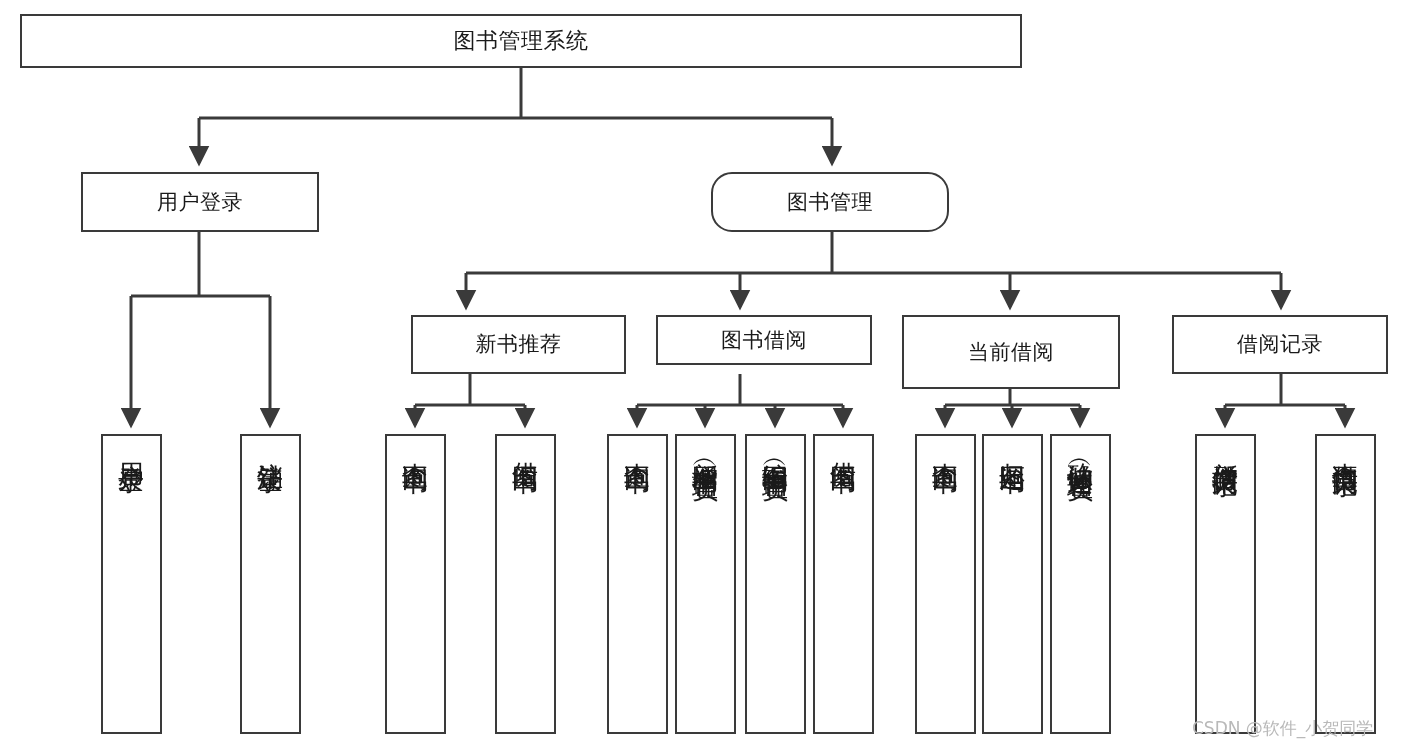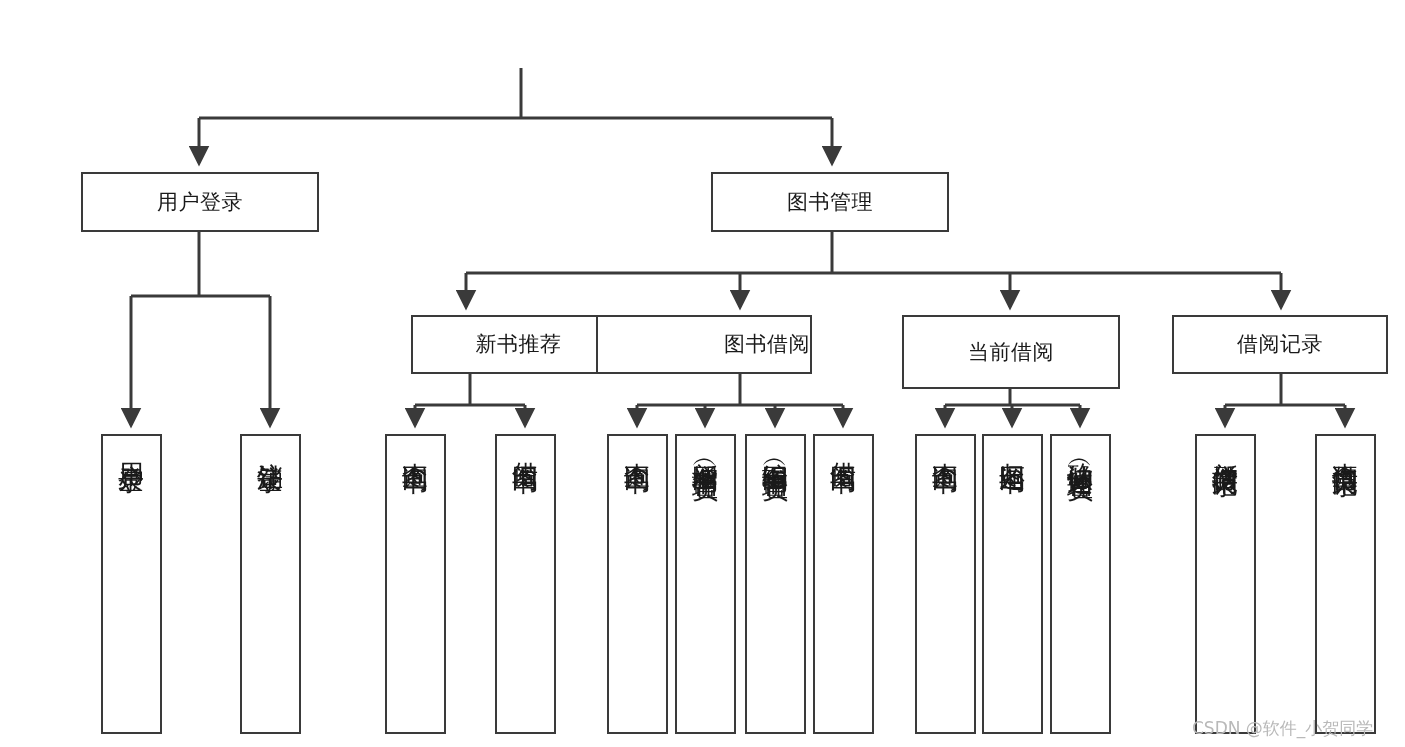--- a/index.html
+++ b/index.html
@@ -121,32 +121,35 @@
       <path d="M 1012 405 L 1012 425" marker-end="url(#arrow)"></path>
       <path d="M 1080 405 L 1080 425" marker-end="url(#arrow)"></path>
 
       <path d="M 1281 374 L 1281 405"></path>
       <path d="M 1225 405 L 1345 405"></path>
       <path d="M 1225 405 L 1225 425" marker-end="url(#arrow)"></path>
       <path d="M 1345 405 L 1345 425" marker-end="url(#arrow)"></path>
     </g>
   </svg>
 
+  <div class="node horiz root" style="left:20px; top:14px; width:1002px; height:54px;">
+    <span class="label">图书管理系统</span>
+  </div>
 
   <div class="node horiz" style="left:81px; top:172px; width:238px; height:60px;">
     <span class="label">用户登录</span>
   </div>
-  <div class="node horiz" style="left:711px; top:172px; width:238px; height:60px;">
+  <div class="node horiz" style="left:711px; top:172px; width:238px; height:60px;border-radius:21px;">
     <span class="label">图书管理</span>
   </div>
 
   <div class="node horiz" style="left:363px; top:315px; width:215px; height:59px;margin-left:48px;">
     <span class="label">新书推荐</span>
   </div>
-  <div class="node horiz" style="left:596px; top:315px; width:216px; height:59px;justify-content:flex-end;">
+  <div class="node horiz" style="left:656px; top:315px; width:216px; height:50px;">
     <span class="label">图书借阅</span>
   </div>
   <div class="node horiz" style="left:902px; top:315px; width:218px; height:74px;">
     <span class="label">当前借阅</span>
   </div>
   <div class="node horiz" style="left:1172px; top:315px; width:216px; height:59px;">
     <span class="label">借阅记录</span>
   </div>
 
   <div class="node vert" style="left:101px; top:434px; width:61px; height:300px;">

